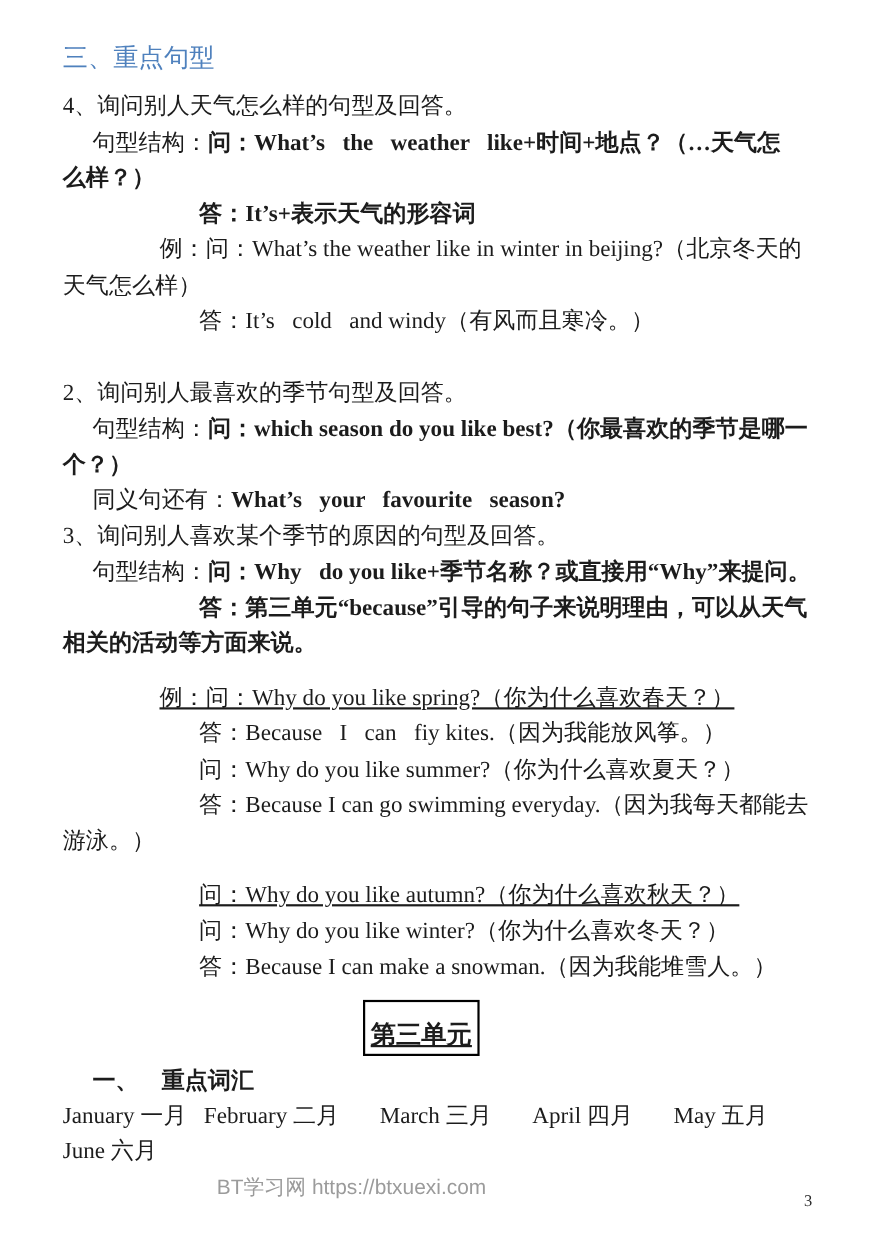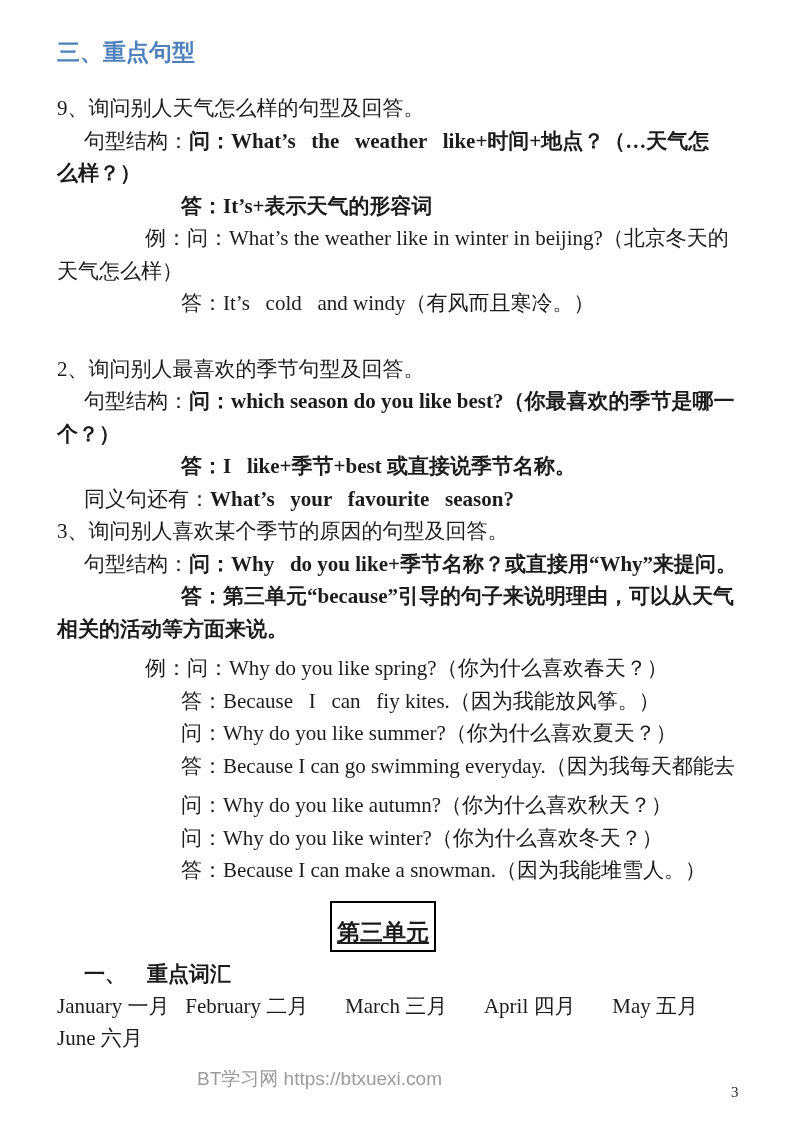--- a/index.html
+++ b/index.html
@@ -13,36 +13,36 @@
     color: #1c1c1c;
   }
   .doc {
     position: absolute;
     top: 38px;
     left: 57px;
     width: 712px;
   }
   .page-title {
     font-size: 23px;
-    font-weight: bold;
+    font-weight: normal;
     line-height: 30px;
-    margin-bottom: 24px;
+    margin-bottom: 12px;
   }
   .line {
     font-size: 21px;
     line-height: 32.5px;
     white-space: pre-wrap;
   }
   .line .bold { font-weight: bold; }
   .indent-0 { padding-left: 0; }
   .indent-1 { padding-left: 27px; }
   .indent-2 { padding-left: 88px; }
   .indent-3 { padding-left: 124px; }
   .gap    { margin-top: 33px; }
-  .gap-sm { margin-top: 7px; }
+  .gap-sm { margin-top: 17px; text-decoration: underline; }
   .unit-heading-row {
     text-align: center;
     margin-top: 14px;
     margin-bottom: 6px;
     margin-right: 60px;
   }
   .unit-heading {
     display: inline-block;
     border: 2px solid #000;
     padding: 14px 5px 2px 5px;
@@ -75,40 +75,40 @@
     color: #2a2a2a;
   }
 </style>
 </head>
 <body>
 
 <div class="doc">
   <div class="page-title" style="color: rgb(79, 129, 189);">三、重点句型</div>
 
   <div id="body-lines">
-      <div class="line indent-0"><span>9、询问别人天气怎么样的句型及回答。</span></div>
+      <div class="line indent-0"><span>4、询问别人天气怎么样的句型及回答。</span></div>
       <div class="line indent-1"><span>句型结构：</span><span class="bold">问：What’s   the   weather   like+时间+地点？（…天气怎</span></div>
       <div class="line indent-0"><span class="bold">么样？）</span></div>
       <div class="line indent-3"><span class="bold">答：It’s+表示天气的形容词</span></div>
       <div class="line indent-2"><span>例：问：What’s the weather like in winter in beijing?（北京冬天的</span></div>
       <div class="line indent-0"><span>天气怎么样）</span></div>
       <div class="line indent-3"><span>答：It’s   cold   and windy（有风而且寒冷。）</span></div>
       <div class="line indent-0 gap"><span>2、询问别人最喜欢的季节句型及回答。</span></div>
       <div class="line indent-1"><span>句型结构：</span><span class="bold">问：which season do you like best?（你最喜欢的季节是哪一</span></div>
       <div class="line indent-0"><span class="bold">个？）</span></div>
-      <div class="line indent-3"><span class="bold">答：I   like+季节+best 或直接说季节名称。</span></div>
       <div class="line indent-1"><span>同义句还有：</span><span class="bold">What’s   your   favourite   season?</span></div>
       <div class="line indent-0"><span>3、询问别人喜欢某个季节的原因的句型及回答。</span></div>
       <div class="line indent-1"><span>句型结构：</span><span class="bold">问：Why   do you like+季节名称？或直接用“Why”来提问。</span></div>
       <div class="line indent-3"><span class="bold">答：第三单元“because”引导的句子来说明理由，可以从天气</span></div>
       <div class="line indent-0"><span class="bold">相关的活动等方面来说。</span></div>
       <div class="line indent-2 gap-sm"><span>例：问：Why do you like spring?（你为什么喜欢春天？）</span></div>
       <div class="line indent-3"><span>答：Because   I   can   fiy kites.（因为我能放风筝。）</span></div>
       <div class="line indent-3"><span>问：Why do you like summer?（你为什么喜欢夏天？）</span></div>
       <div class="line indent-3"><span>答：Because I can go swimming everyday.（因为我每天都能去</span></div>
+      <div class="line indent-0"><span>游泳。）</span></div>
       <div class="line indent-3 gap-sm"><span>问：Why do you like autumn?（你为什么喜欢秋天？）</span></div>
       <div class="line indent-3"><span>问：Why do you like winter?（你为什么喜欢冬天？）</span></div>
       <div class="line indent-3"><span>答：Because I can make a snowman.（因为我能堆雪人。）</span></div>
     </div>
 
   <div class="unit-heading-row">
     <span class="unit-heading">第三单元</span>
   </div>
 
   <div class="vocab-title">一、　重点词汇</div>

